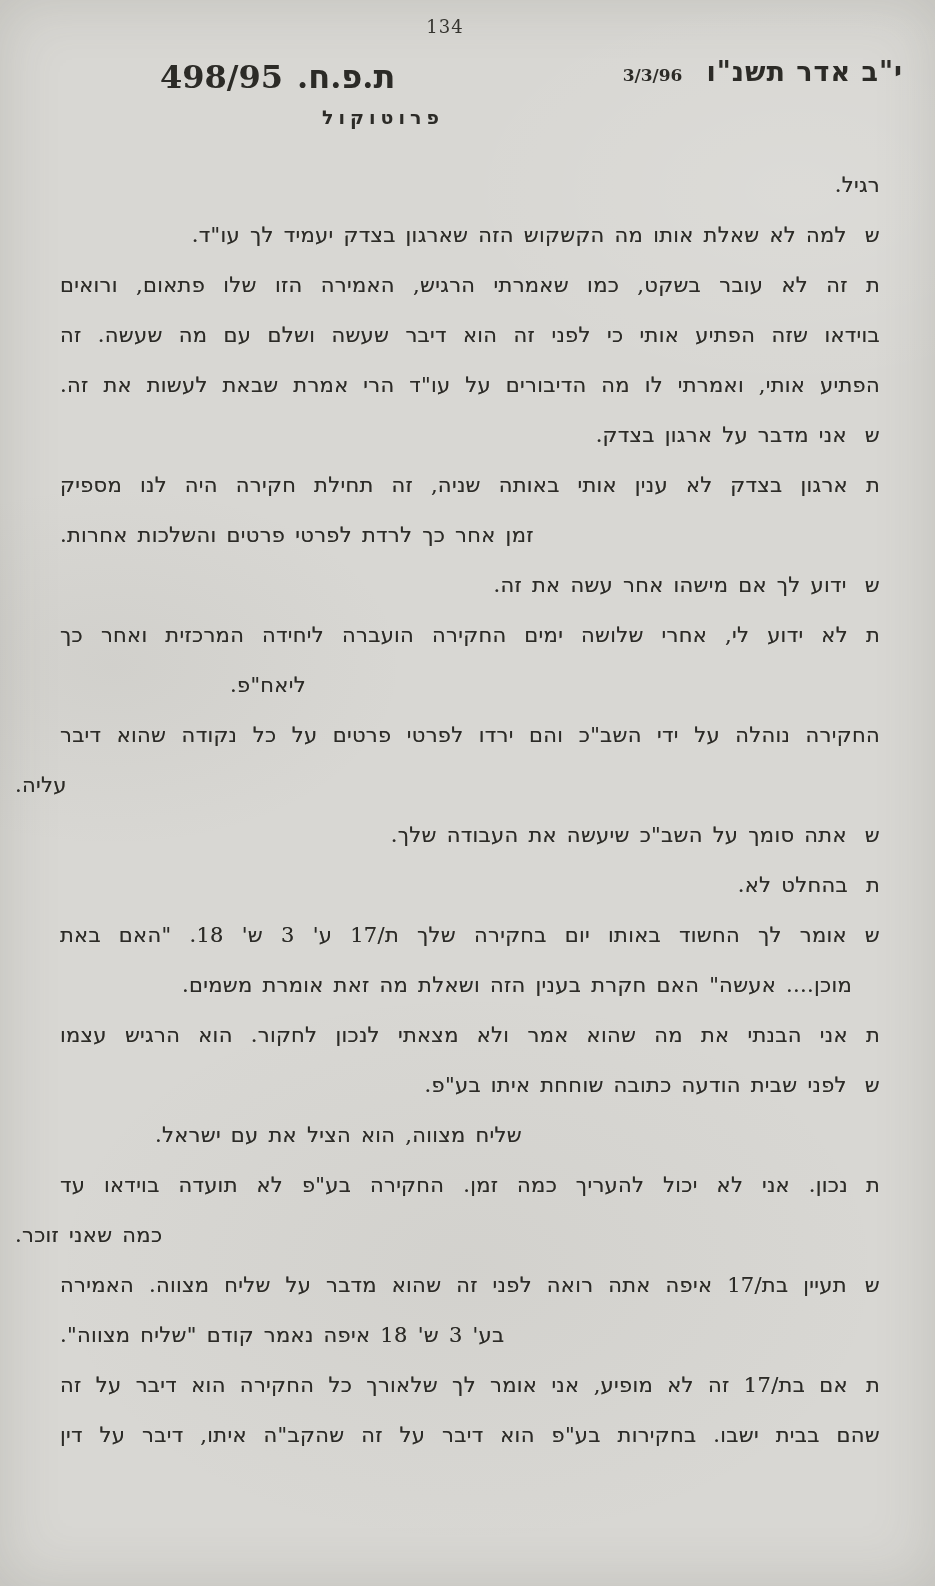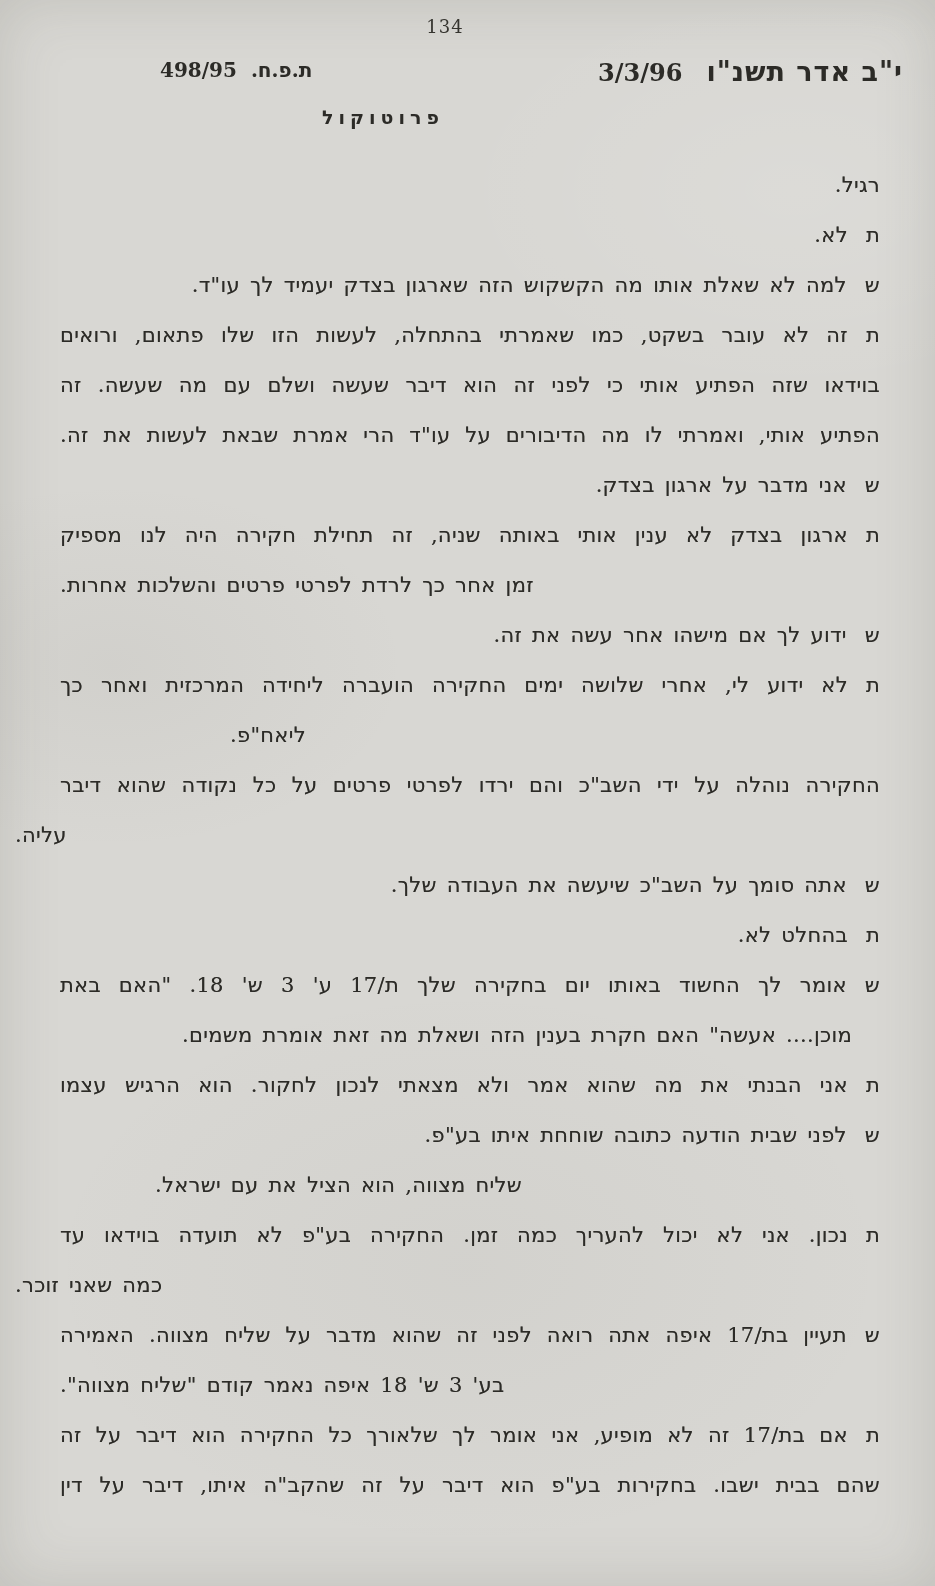--- a/index.html
+++ b/index.html
@@ -22,26 +22,26 @@
   .pagenum {
     position: absolute; top: 16px; left: 0; right: 70px;
     text-align: center; font-size: 18px; letter-spacing: 1px; color: #35342f; padding-left: 25px;
   }
   .header { position: absolute; top: 56px; left: 0; right: 0; height: 42px; font-weight: bold; }
   .date-group {
     position: absolute; right: 32px; top: 0;
     display: flex; gap: 24px; align-items: baseline; direction: rtl;
   }
   .heb-date { font-size: 27px; letter-spacing: 1px; }
-  .greg-date { font-size: 24px; }
+  .greg-date { font-size: 17px; }
   .case-group {
     position: absolute; left: 160px; top: 2px;
     display: flex; gap: 14px; align-items: baseline; direction: rtl;
   }
-  .case-type, .case-num { font-size: 20px; }
+  .case-type, .case-num { font-size: 32px; }
   .doc-title {
     position: absolute; top: 106px; left: 322px;
     font-size: 19px; font-weight: bold; letter-spacing: 5px;
   }
   .body { position: absolute; top: 160px; right: 55px; left: 60px; }
   .ln {
     height: 50px; line-height: 50px;
     font-size: 21px; letter-spacing: 0.3px; word-spacing: 3px;
     text-shadow: 0 0 0.6px rgba(44,43,39,0.55);
     white-space: normal;
@@ -71,23 +71,22 @@
     <div class="case-group">
       <span class="case-type">ת.פ.ח.</span>
       <span class="case-num">498/95</span>
     </div>
   </div>
 
   <div class="doc-title">פרוטוקול</div>
 
   <div class="body">
     <div class="ln r"><span>רגיל.</span></div>
-    <div class="ln r"><span class="mk">ת</span><span>לא.</span></div>
     <div class="ln r"><span class="mk">ש</span><span>למה לא שאלת אותו מה הקשקוש הזה שארגון בצדק יעמיד לך עו"ד.</span></div>
-    <div class="ln j"><span class="mk">ת</span><span>זה לא עובר בשקט, כמו שאמרתי בהתחלה, לעשות הזו שלו פתאום, ורואים</span></div>
+    <div class="ln j"><span class="mk">ת</span><span>זה לא עובר בשקט, כמו שאמרתי הרגיש, האמירה הזו שלו פתאום, ורואים</span></div>
     <div class="ln j"><span>בוידאו שזה הפתיע אותי כי לפני זה הוא דיבר שעשה ושלם עם מה שעשה. זה</span></div>
     <div class="ln j"><span>הפתיע אותי, ואמרתי לו מה הדיבורים על עו"ד הרי אמרת שבאת לעשות את זה.</span></div>
     <div class="ln r"><span class="mk">ש</span><span>אני מדבר על ארגון בצדק.</span></div>
     <div class="ln j"><span class="mk">ת</span><span>ארגון בצדק לא ענין אותי באותה שניה, זה תחילת חקירה היה לנו מספיק</span></div>
     <div class="ln c"><span>זמן אחר כך לרדת לפרטי פרטים והשלכות אחרות.</span></div>
     <div class="ln r"><span class="mk">ש</span><span>ידוע לך אם מישהו אחר עשה את זה.</span></div>
     <div class="ln j"><span class="mk">ת</span><span>לא ידוע לי, אחרי שלושה ימים החקירה הועברה ליחידה המרכזית ואחר כך</span></div>
     <div class="ln l i170"><span>ליאח"פ.</span></div>
     <div class="ln j"><span>החקירה נוהלה על ידי השב"כ והם ירדו לפרטי פרטים על כל נקודה שהוא דיבר</span></div>
     <div class="ln l lo"><span>עליה.</span></div>

